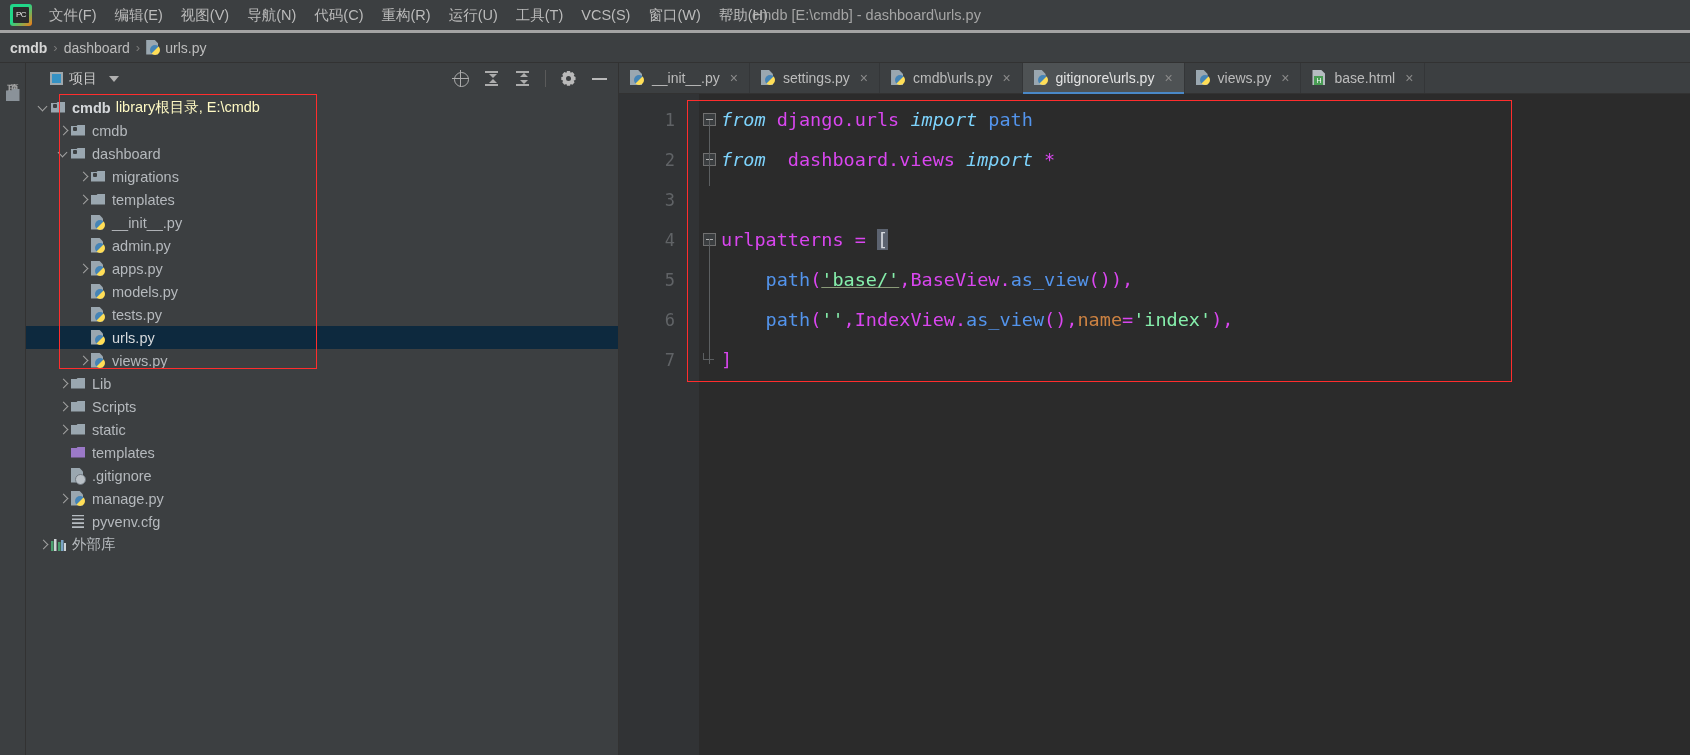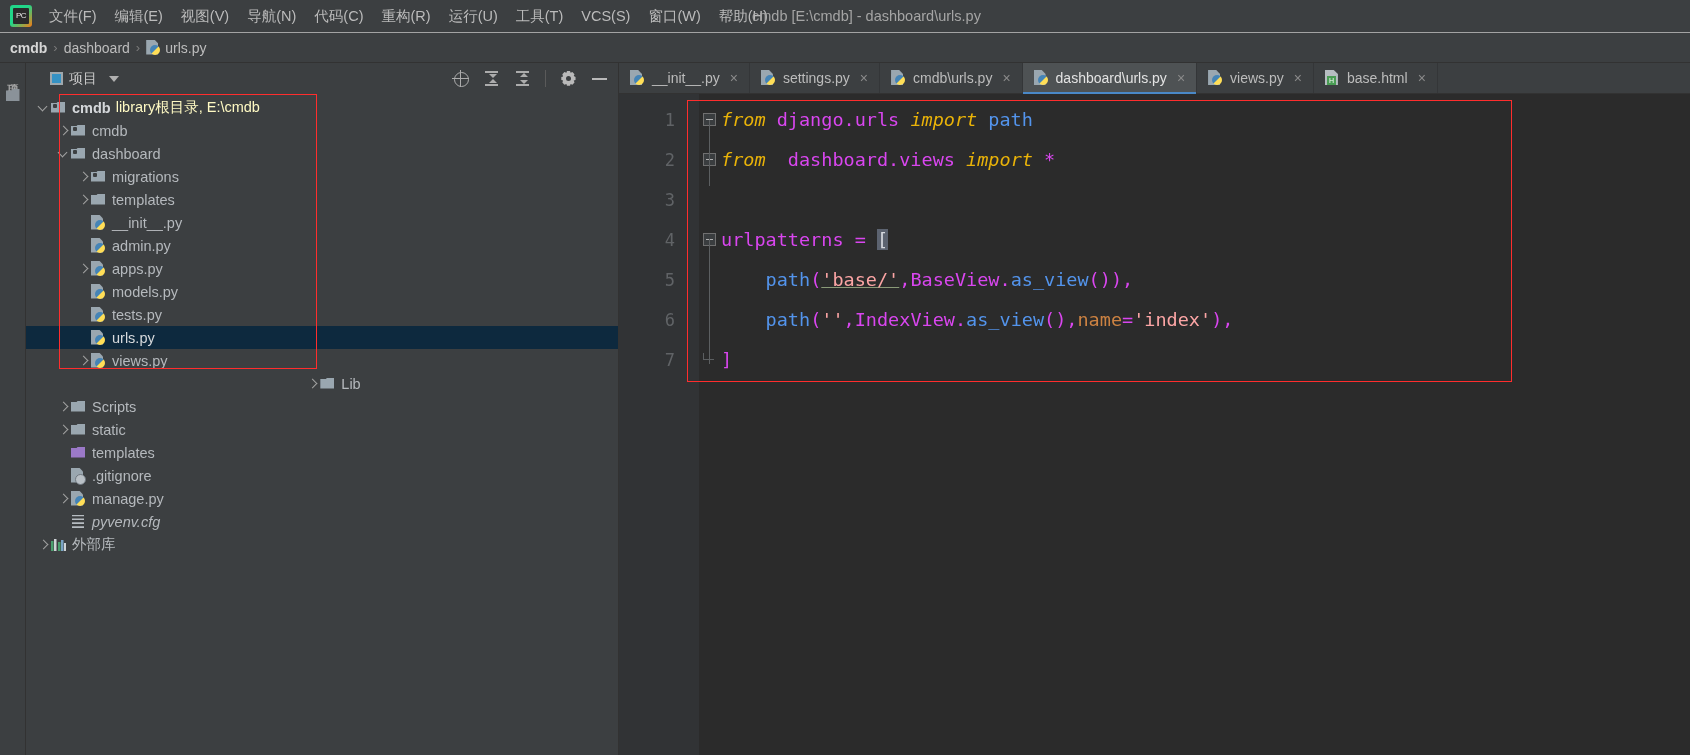--- a/index.html
+++ b/index.html
@@ -10,21 +10,21 @@
     overflow: hidden;
   }
 
   
   .menubar {
     height: 33px;
     background: #3c3f41;
     display: flex;
     align-items: center;
     padding-left: 6px;
-    border-bottom: 1px solid #a3a3a3;
+    border-bottom: 3px solid #a3a3a3;
     position: relative;
   }
   .app-logo {
     width: 22px; height: 22px;
     margin: 0 8px 0 4px;
     border-radius: 3px;
     background: linear-gradient(135deg,#21d789 0%,#21d789 45%,#f97a12 100%);
     position: relative;
     flex: none;
   }
@@ -480,22 +480,22 @@
     padding-top: 6px;
     font-family: "DejaVu Sans Mono", monospace;
     font-size: 18.5px;
     line-height: 40px;
     color: #a9b7c6;
     white-space: pre;
     position: relative;
     min-width: 0;
   }
   .code .line { height: 40px; }
-  .kw-it { color: #eab308; font-style: italic; }
-  .str { color: #fca5a5; margin-top: 16px; }
+  .kw-it { color: #7dd3fc; font-style: italic; }
+  .str { color: #86efac; margin-top: 16px; }
   .meth{ color: #5394ec; }
   .plain { color: #d946ef; }
   .named { color: #cc8242; }
   .u-str { text-decoration: underline; text-decoration-color:#8a9a78; }
   .caret-sel {
     background: #5c6370;
     color: #d7dae0;
   }
   
   .code-redbox {
@@ -622,21 +622,21 @@
         <div class="tree-row selected" style="padding-left: 50px;">
           <span class="arrow"></span>
           <span class="node-icon ic-py"></span>
           <span>urls.py</span>
         </div>
         <div class="tree-row" style="padding-left: 50px;">
           <span class="arrow right"></span>
           <span class="node-icon ic-py"></span>
           <span>views.py</span>
         </div>
-        <div class="tree-row" style="padding-left: 30px; justify-content: center;">
+        <div class="tree-row" style="padding-left: 30px;">
           <span class="arrow right"></span>
           <span class="node-icon ic-folder"></span>
           <span>Lib</span>
         </div>
         <div class="tree-row" style="padding-left: 30px;">
           <span class="arrow right"></span>
           <span class="node-icon ic-folder"></span>
           <span>Scripts</span>
         </div>
         <div class="tree-row" style="padding-left: 30px;">
@@ -652,21 +652,21 @@
         <div class="tree-row" style="padding-left: 30px;">
           <span class="arrow"></span>
           <span class="node-icon ic-git"></span>
           <span>.gitignore</span>
         </div>
         <div class="tree-row" style="padding-left: 30px;">
           <span class="arrow right"></span>
           <span class="node-icon ic-py"></span>
           <span>manage.py</span>
         </div>
-        <div class="tree-row" style="padding-left: 30px; font-style: italic;">
+        <div class="tree-row" style="padding-left: 30px;">
           <span class="arrow"></span>
           <span class="node-icon ic-cfg"></span>
           <span>pyvenv.cfg</span>
         </div>
         <div class="tree-row" style="padding-left: 10px;">
           <span class="arrow right"></span>
           <span class="node-icon ic-libs"></span>
           <span>外部库</span>
         </div>
 
@@ -686,21 +686,21 @@
           <span>settings.py</span>
           <span class="tab-close">×</span>
         </div>
         <div class="tab">
           <span class="tabicon"></span>
           <span>cmdb\urls.py</span>
           <span class="tab-close">×</span>
         </div>
         <div class="tab active">
           <span class="tabicon"></span>
-          <span>dashboard\urls.py</span>
+          <span>gitignore\urls.py</span>
           <span class="tab-close">×</span>
         </div>
         <div class="tab">
           <span class="tabicon"></span>
           <span>views.py</span>
           <span class="tab-close">×</span>
         </div>
         <div class="tab">
           <span class="ic-html"></span>
           <span>base.html</span>

